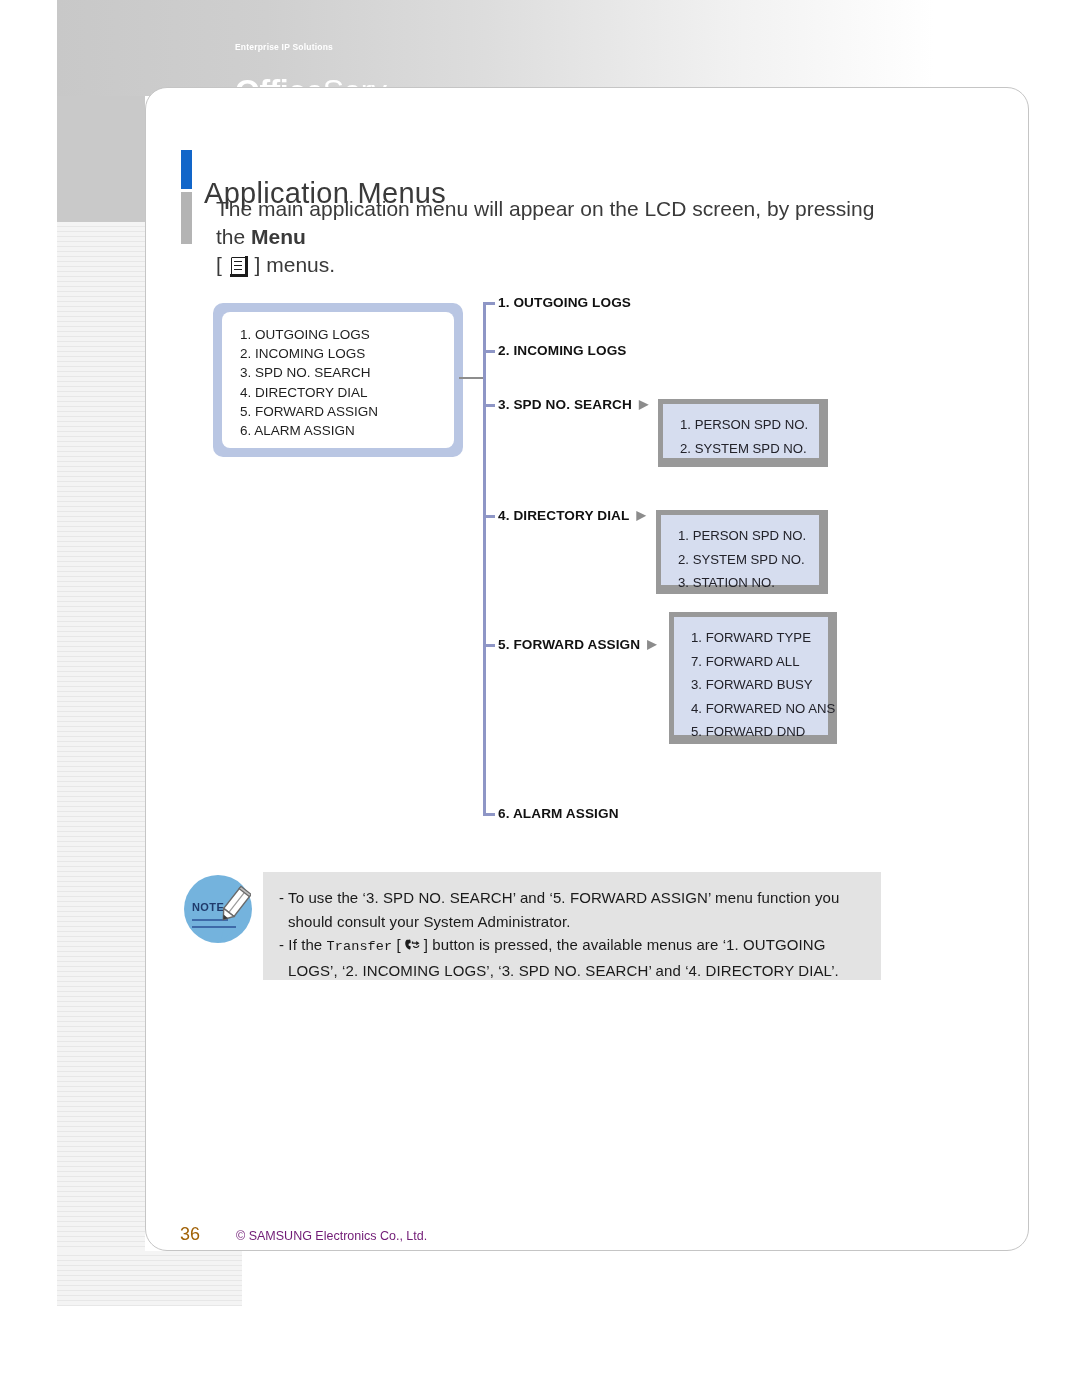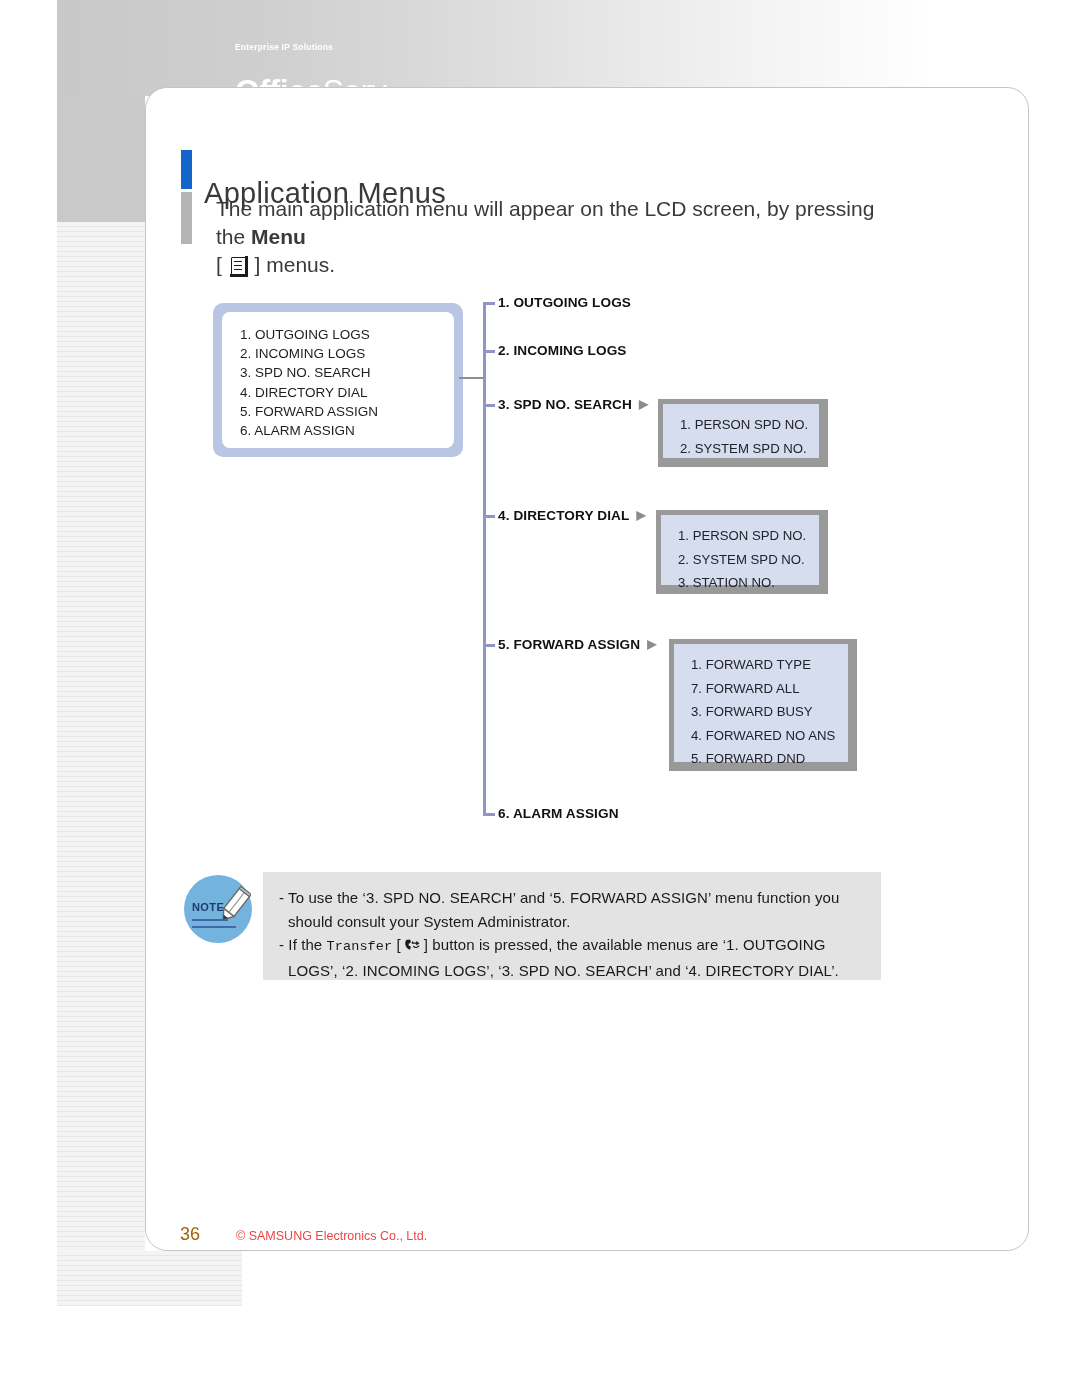--- a/index.html
+++ b/index.html
@@ -183,21 +183,21 @@
     position:absolute; left:36px; top:10px; width:34px; height:40px;
   }
 
   
   .footer-pageno {
     position:absolute; left:180px; top:1224px;
     font-size:18px; color:#a16207;
   }
   .footer-copy {
     position:absolute; left:236px; top:1229px;
-    font-size:12.5px; color:#ef4444;
+    font-size:12.5px; color:#701a75;
   }
 </style>
 </head>
 <body>
 
 <div class="page">
 
   <div class="rail-solid"></div>
   <div class="rail-striped"></div>
   <div class="rail-striped-wide"></div>
@@ -271,21 +271,21 @@
       <div class="sub-box-inner">
         <li>1. PERSON SPD NO.</li>
         <li>2. SYSTEM SPD NO.</li>
         <li>3. STATION NO.</li>
       </div>
     </div>
 
     <div class="node-label" style="left:498px; top:637px">
       <span>5. FORWARD ASSIGN</span><span class="node-arrow">▶</span>
     </div>
-    <div class="sub-box" style="left:669px; top:639px; width:188px; height:132px">
+    <div class="sub-box" style="left:669px; top:612px; width:168px; height:132px">
       <div class="sub-box-inner">
         <li>1. FORWARD TYPE</li>
         <li>7. FORWARD ALL</li>
         <li>3. FORWARD BUSY</li>
         <li>4. FORWARED NO ANS</li>
         <li>5. FORWARD DND</li>
       </div>
     </div>
 
     <div class="node-label" style="left:498px; top:806px">

